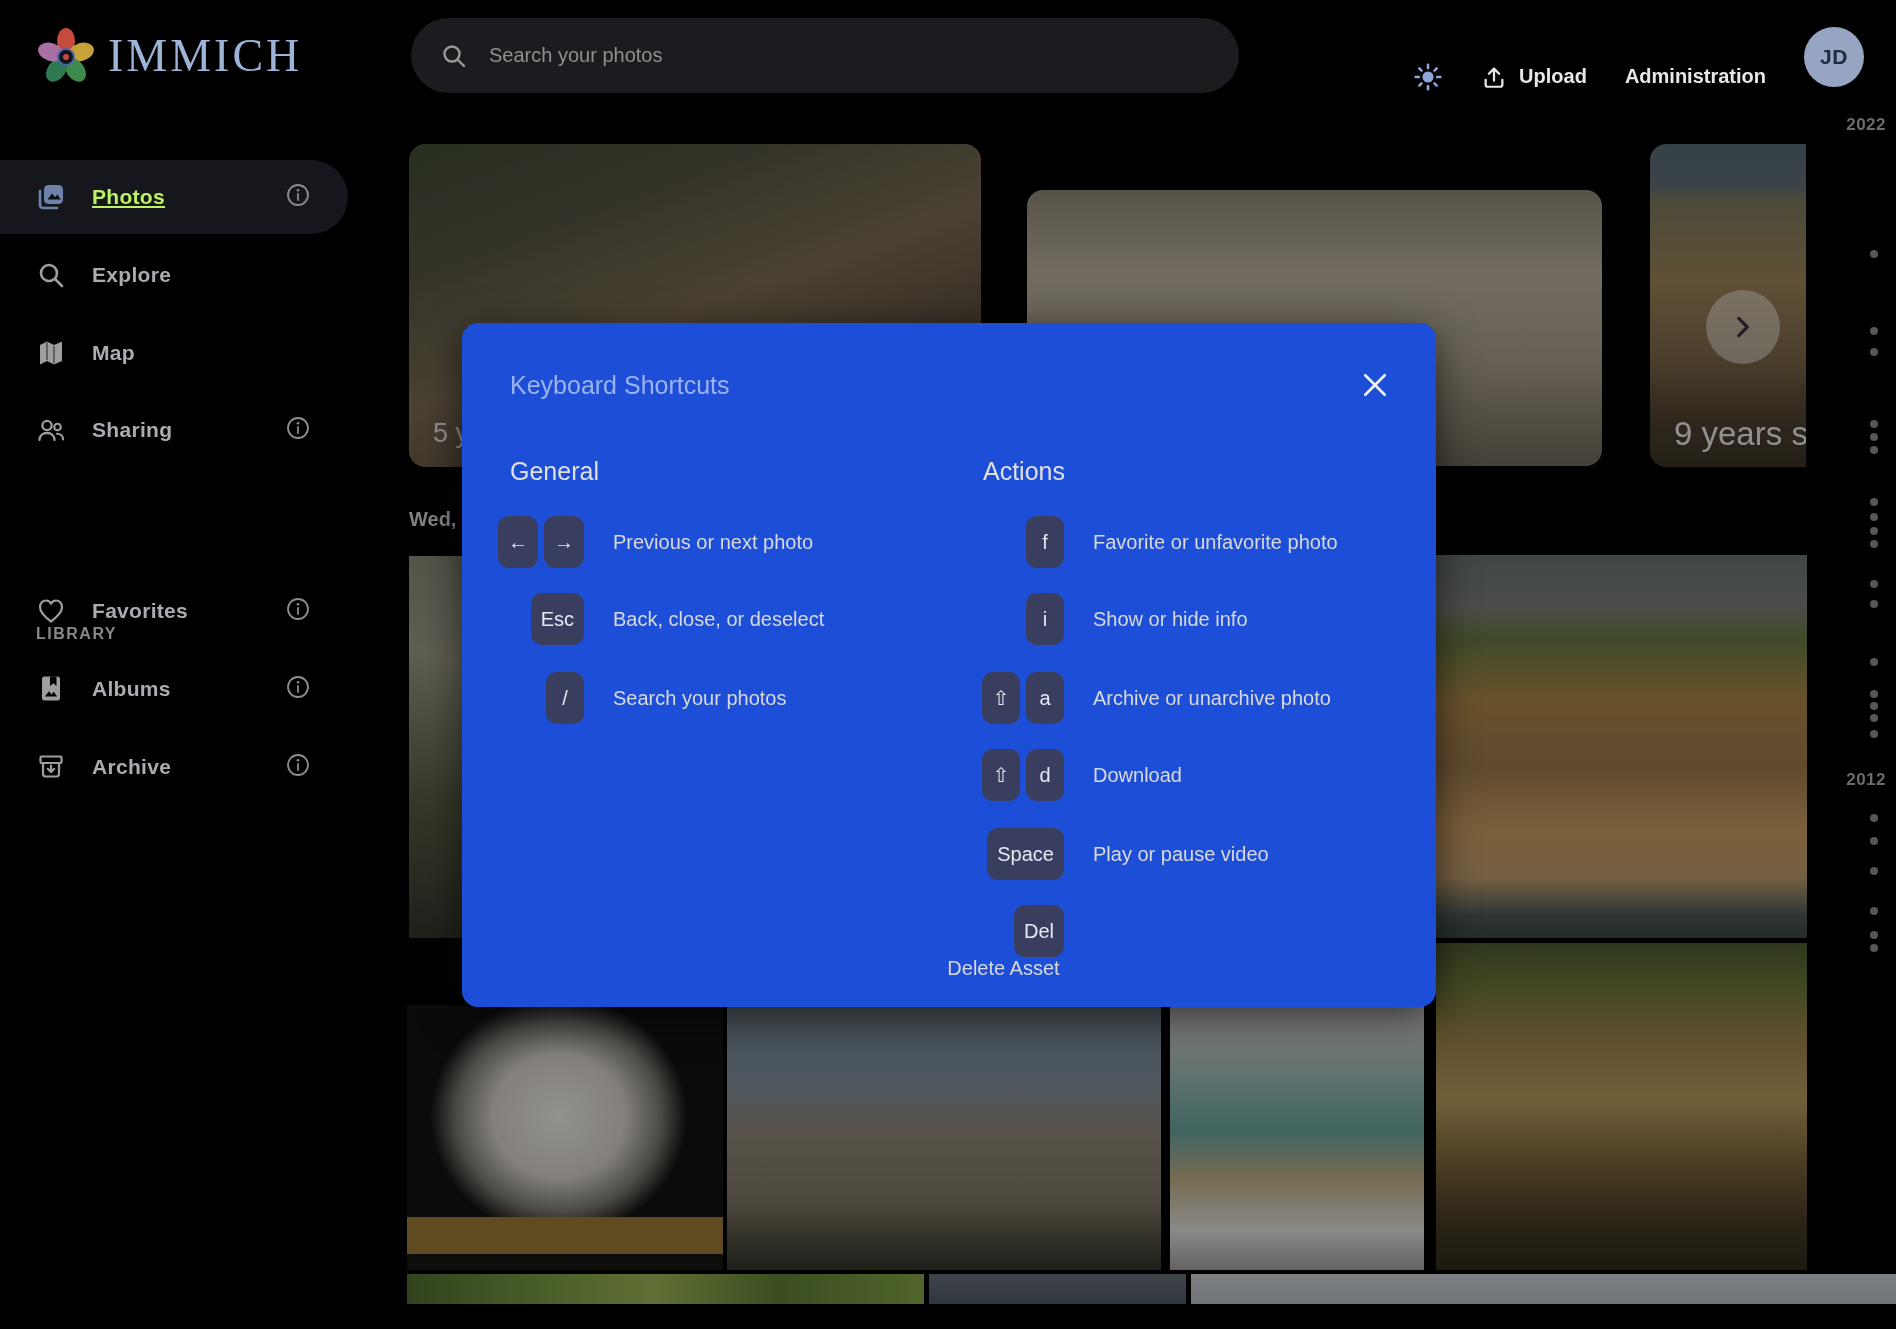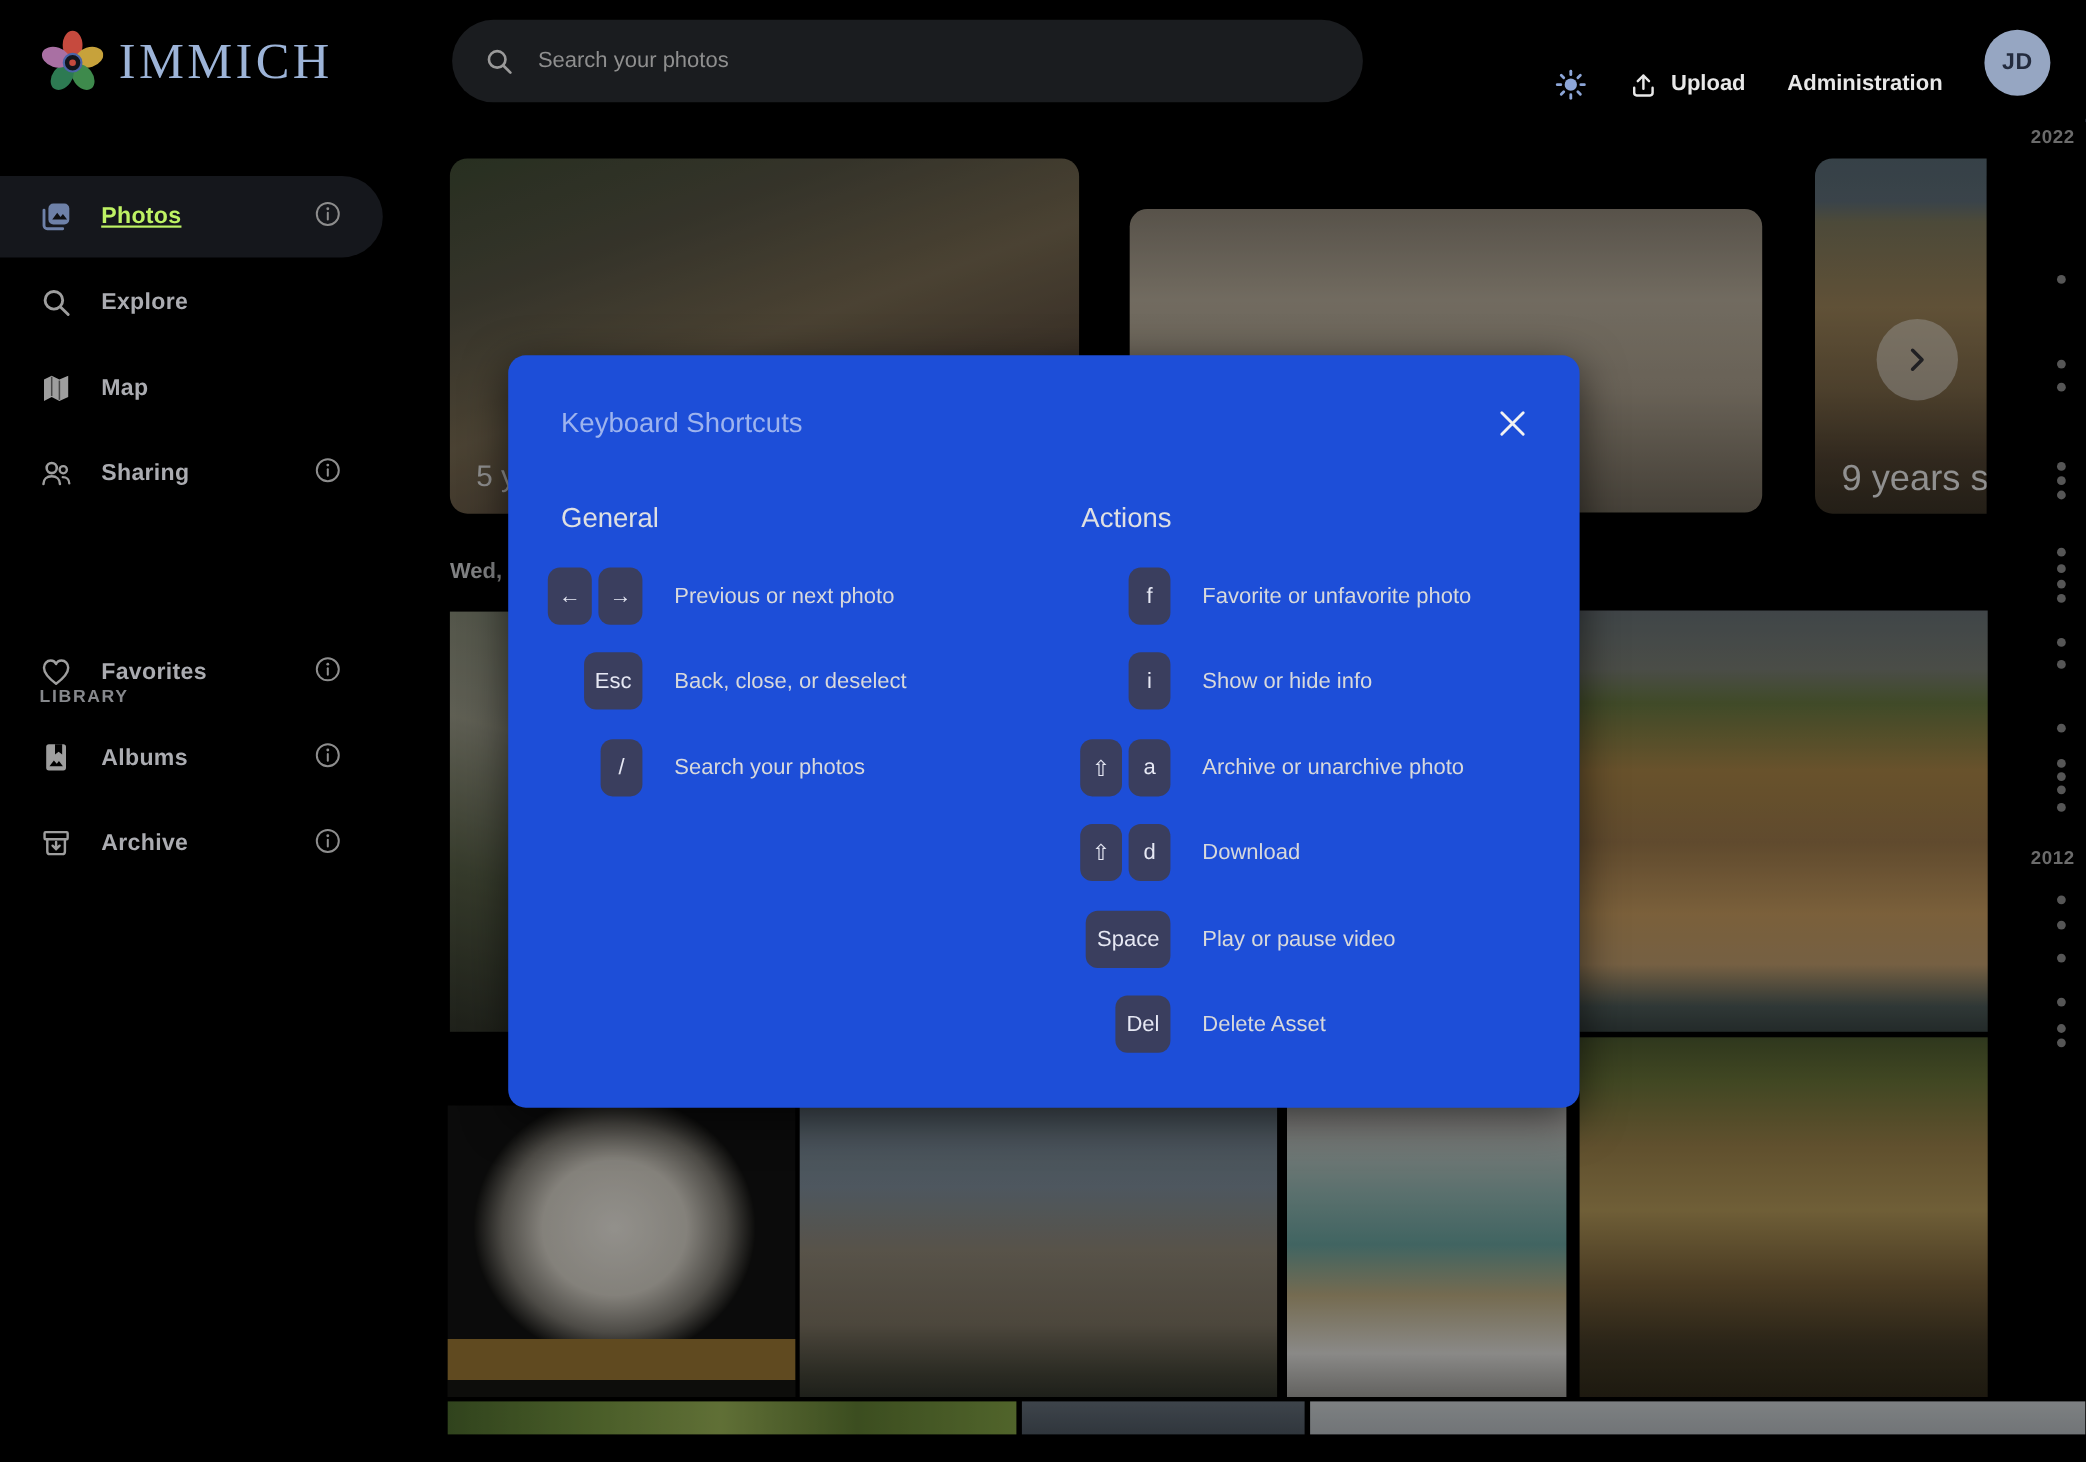--- a/index.html
+++ b/index.html
@@ -379,21 +379,21 @@
         <span class="kbd">d</span>
       </div>
       <span class="sc-desc">Download</span>
     </div>
     <div class="sc-row acol" style="left:452px;top:505px;">
       <div class="keygroup">
         <span class="kbd">Space</span>
       </div>
       <span class="sc-desc">Play or pause video</span>
     </div>
-    <div class="sc-row acol" style="left:452px;top:582px;">
+    <div class="sc-row acol" style="left:452px;top:582px;flex-direction:column;">
       <div class="keygroup">
         <span class="kbd">Del</span>
       </div>
       <span class="sc-desc">Delete Asset</span>
     </div>
   </div>
 
 </div>
 
 </body></html>

